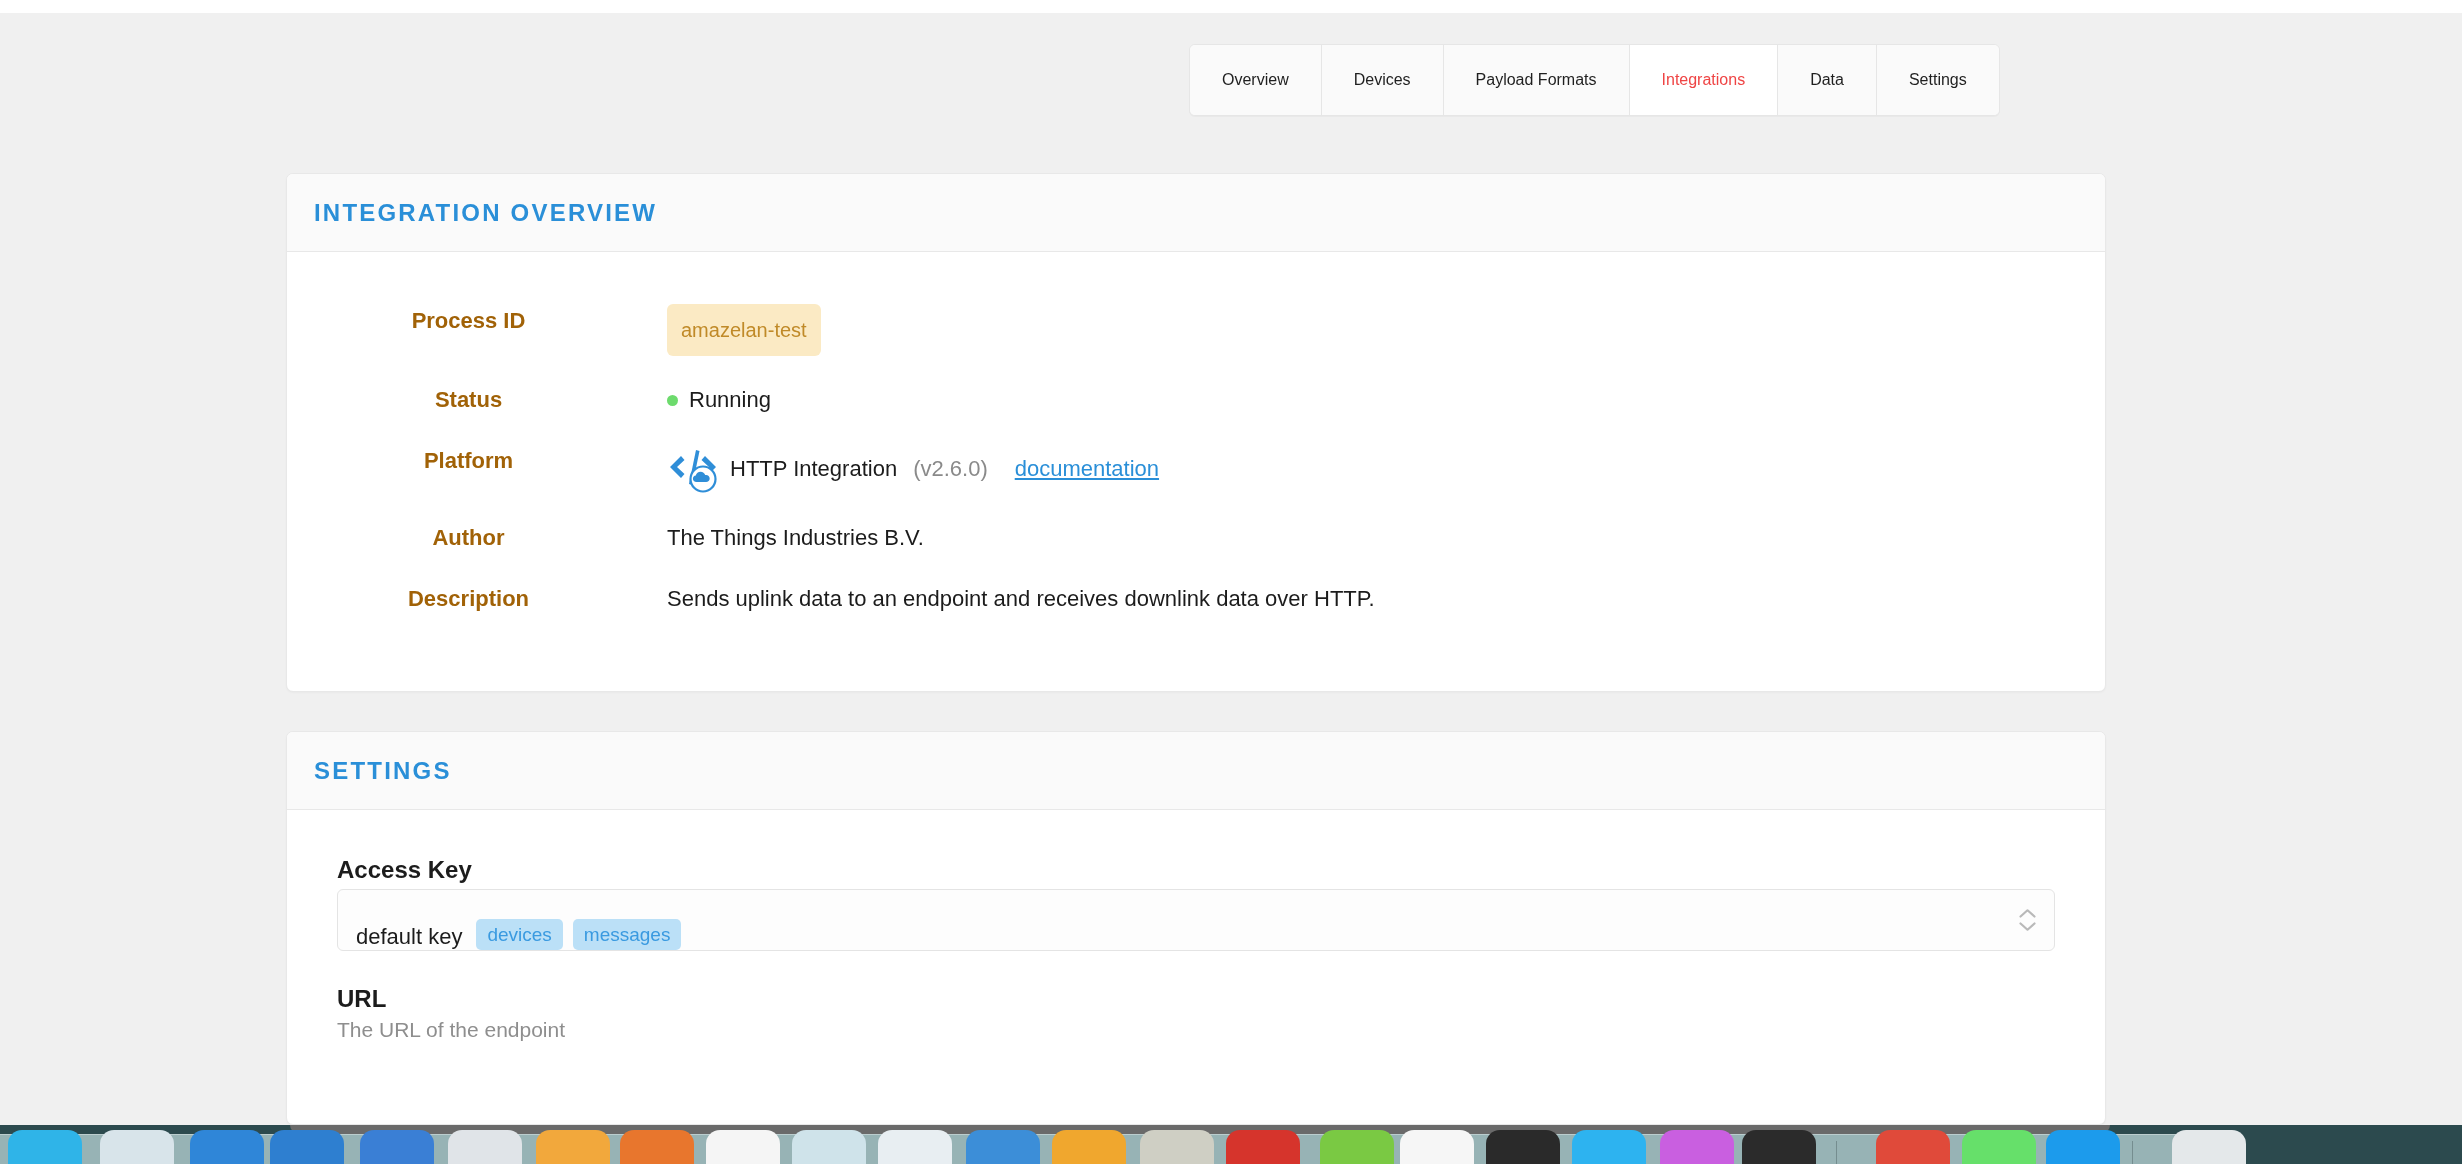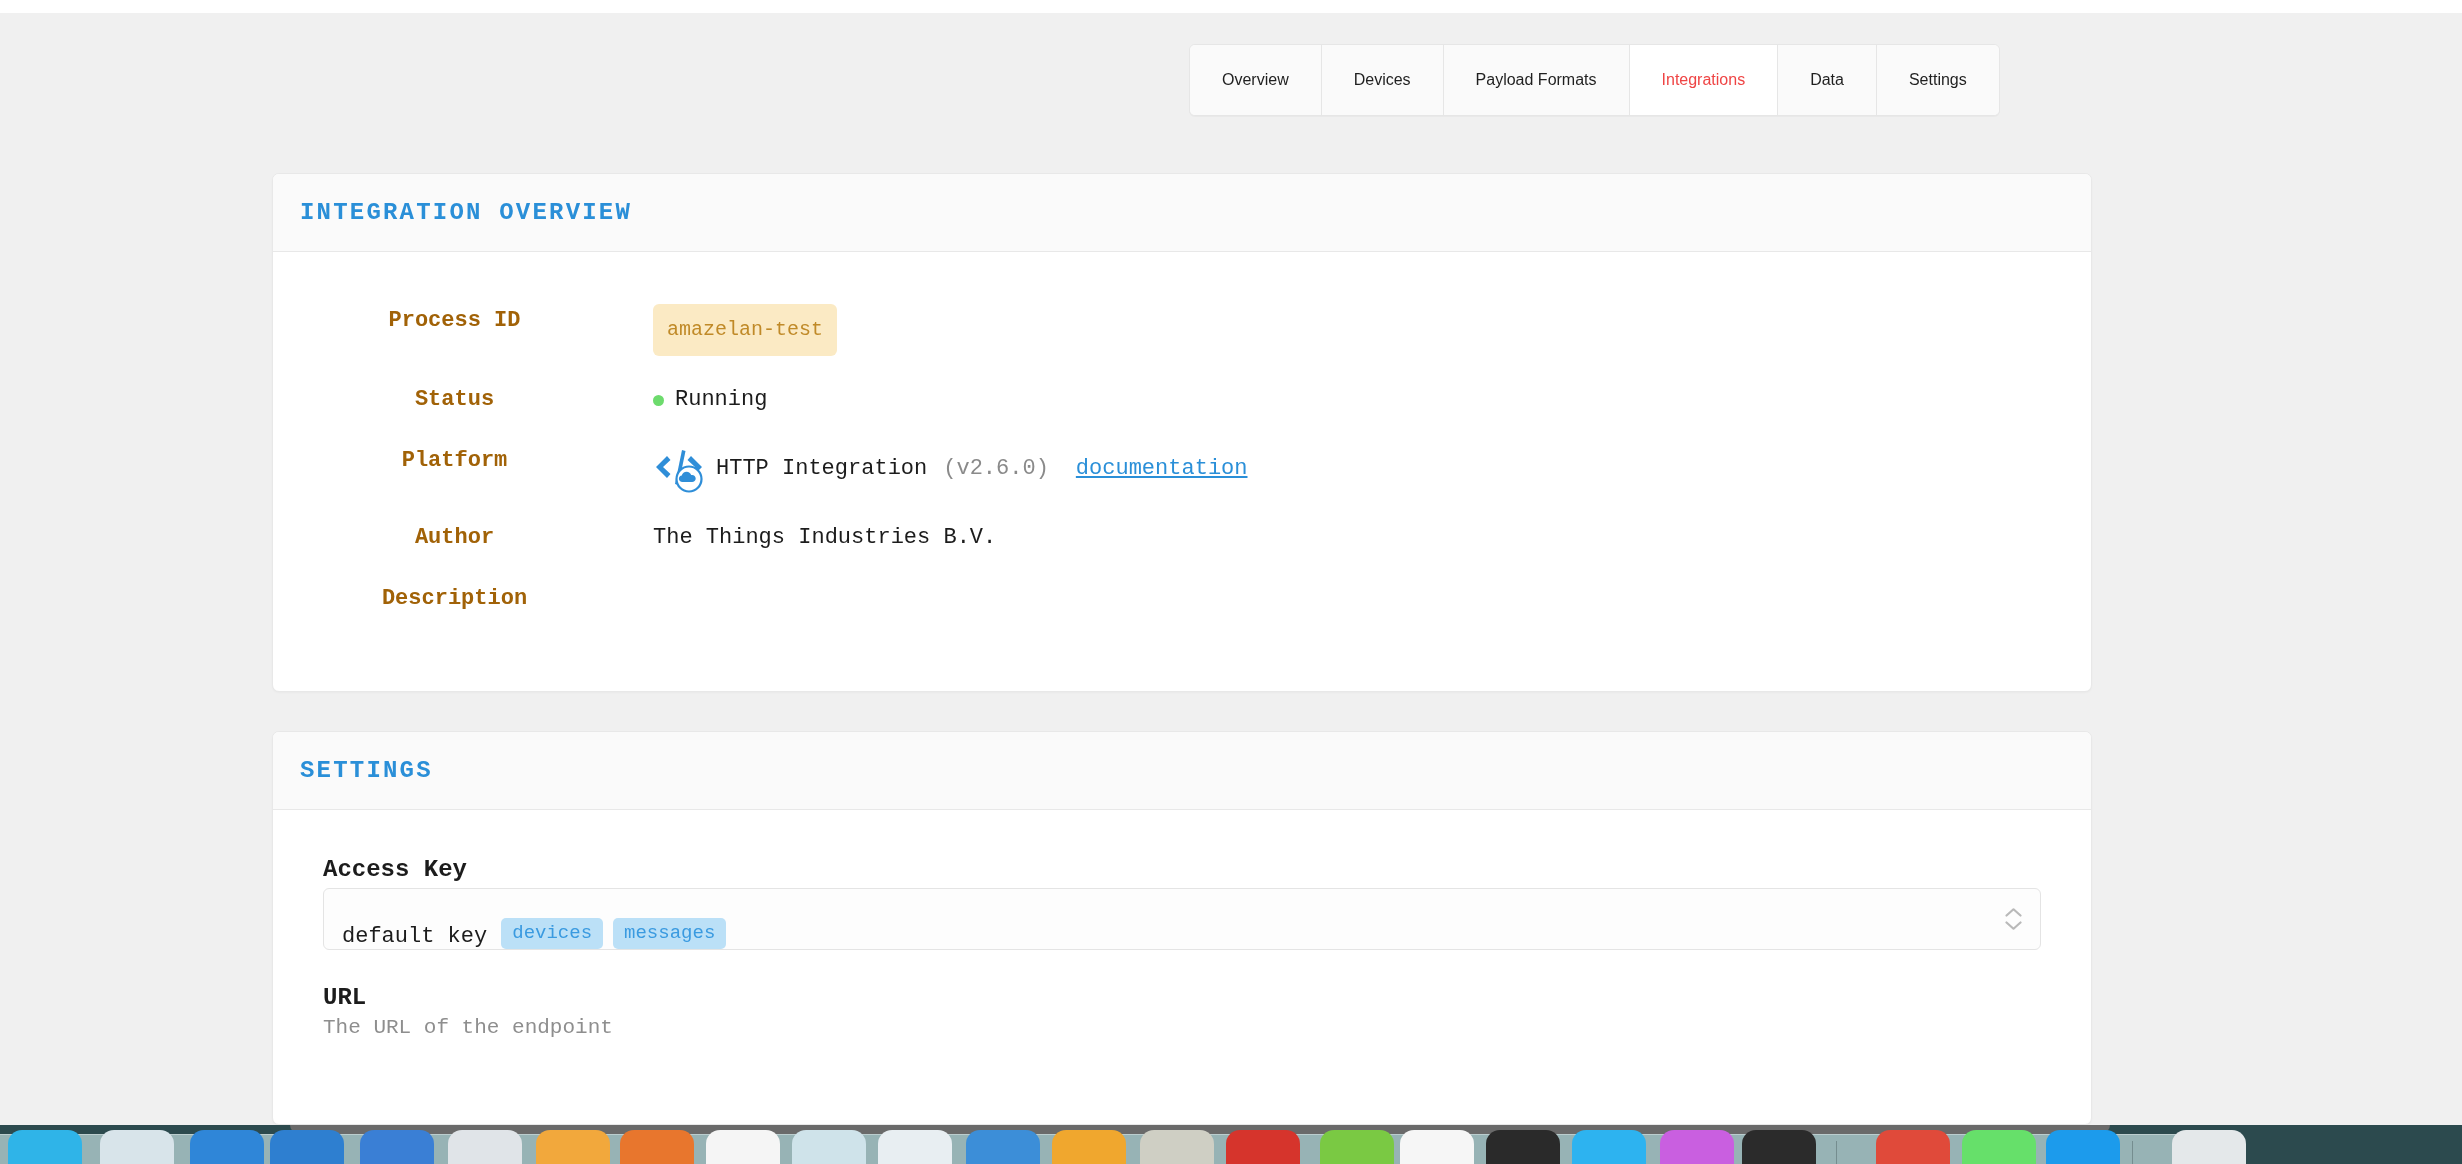--- a/index.html
+++ b/index.html
@@ -53,28 +53,27 @@
   }
   .tab:last-child { border-right: none; }
   .tab.active {
     background: #ffffff;
     color: #ef4444;
   }
 
   
   .card {
     position: absolute;
-    left: 272px;
+    left: 286px;
     width: 1820px;
     background: #ffffff;
     border: 1px solid #e8e8e8;
     border-radius: 7px;
     box-shadow: 0 1px 2px rgba(0,0,0,0.03);
     overflow: hidden;
-    font-family: Liberation Mono, monospace;
   }
   #card-overview { top: 160px; height: 519px; }
   #card-settings { top: 718px; height: 394px; }
 
   .card-header {
     height: 78px;
     background: #fafafa;
     border-bottom: 1px solid #e8e8e8;
     display: flex;
     align-items: center;
@@ -296,20 +295,21 @@
         </div>
       </div>
 
       <div class="row">
         <div class="row-label">Author</div>
         <div class="row-value">The Things Industries B.V.</div>
       </div>
 
       <div class="row">
         <div class="row-label">Description</div>
+        <div class="row-value">Sends uplink data to an endpoint and receives downlink data over HTTP.</div>
       </div>
 
     </div>
   </section>
 
   <section class="card" id="card-settings">
     <div class="card-header">
       <span class="card-title">SETTINGS</span>
     </div>
     <div class="card-body" id="settings-body">

